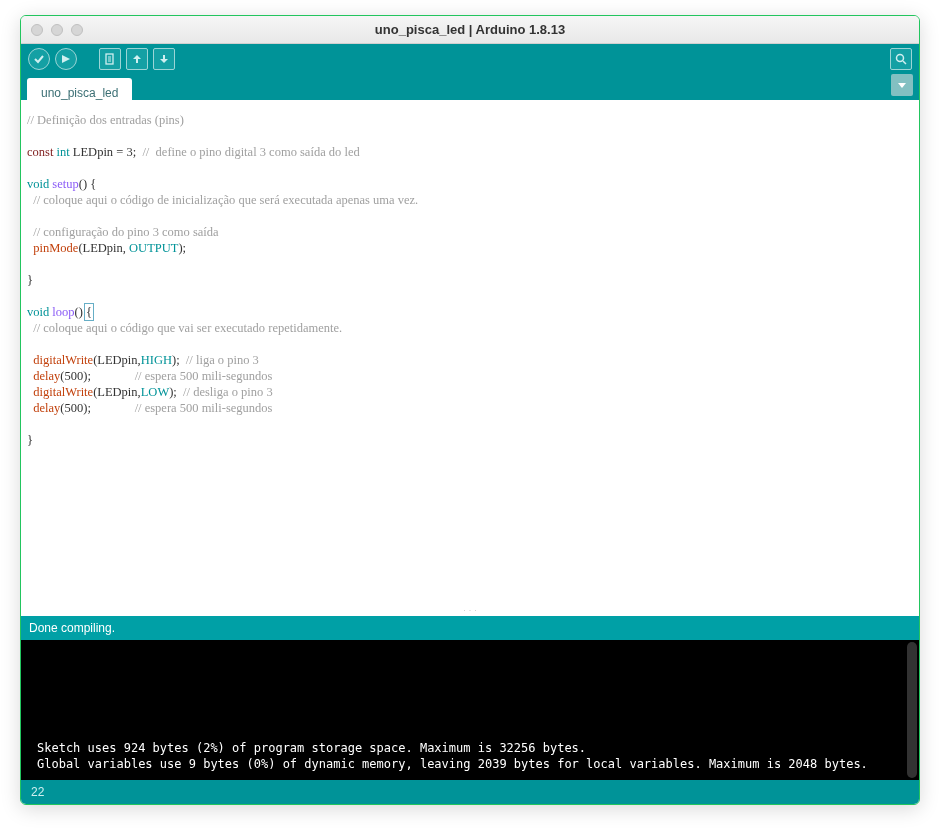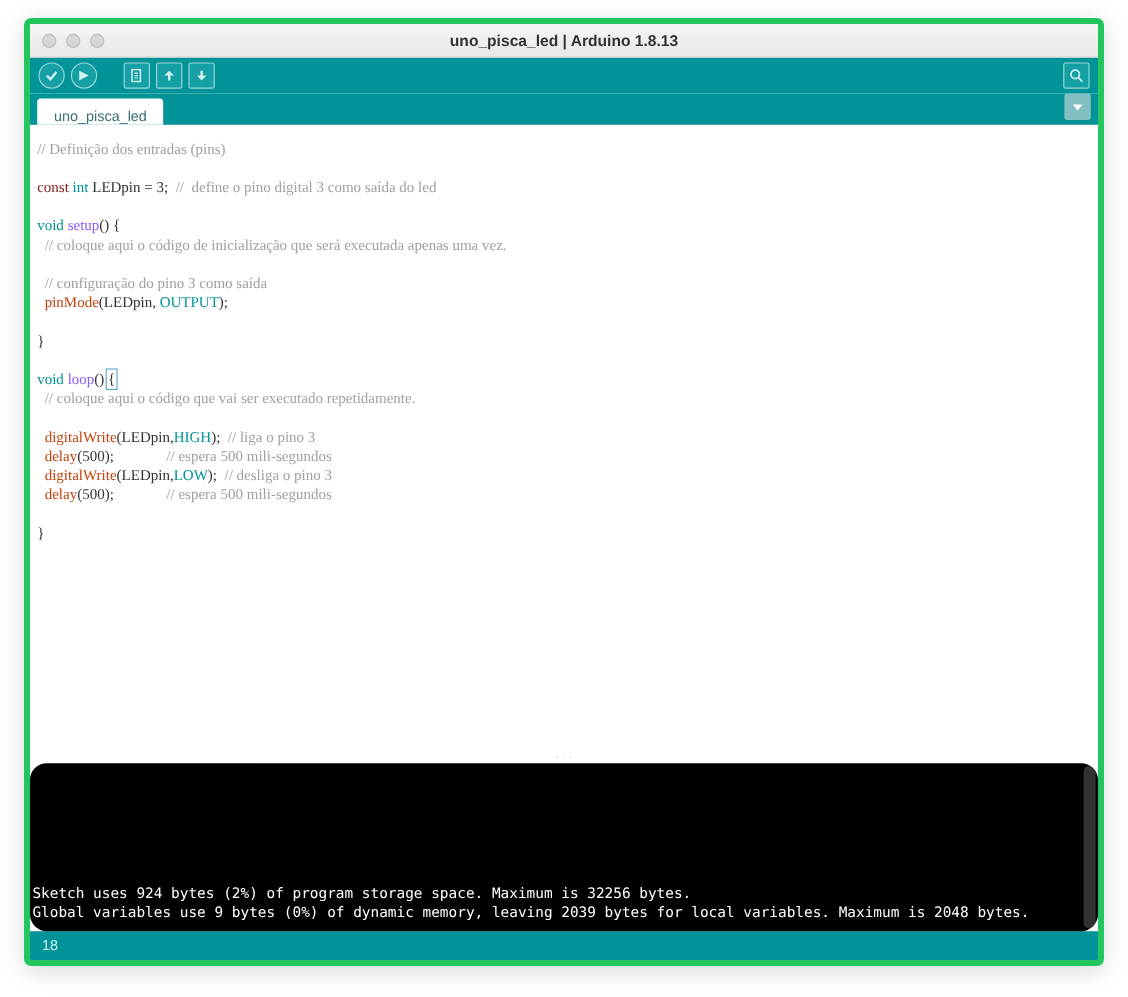--- a/index.html
+++ b/index.html
@@ -7,21 +7,21 @@
       font-family: -apple-system, BlinkMacSystemFont, "Segoe UI", sans-serif;
       background: #fff;
       width: 940px;
       height: 831px;
       overflow: hidden;
     }
     .window {
       width: 900px;
       height: 790px;
       margin: 15px auto;
-      border: 5px solid #22c55e;
+      border: 1px solid #22c55e;
       border-radius: 6px;
       overflow: hidden;
       box-shadow: 0 4px 20px rgba(0,0,0,0.15);
       display: flex;
       flex-direction: column;
       background: #fff;
     }
     .titlebar {
       height: 28px;
       background: linear-gradient(#f6f6f6, #e8e8e8);
@@ -141,25 +141,24 @@
       align-items: center;
       padding: 0 8px;
     }
     .console {
       background: #000;
       color: #fff;
       font-family: Menlo, Monaco, Consolas, monospace;
       font-size: 12px;
       line-height: 16px;
       height: 140px;
-      padding: 4px 2px;
+      padding: 4px 16px;
       white-space: pre;
       overflow: hidden;
       position: relative;
-      border-radius: 14px;
     }
     .footer {
       height: 24px;
       background: #009398;
       color: #cfeff0;
       font-size: 12px;
       display: flex;
       align-items: center;
       padding: 0 10px;
     }
@@ -247,29 +246,32 @@
       <svg width="10" height="10" viewBox="0 0 10 10">
           <polygon points="1,3 9,3 5,8" fill="#fff"></polygon>
         </svg>
     </div>
   </div>
 
   <div class="editor" id="editor"><div><span class="c-comment">// Definição dos entradas (pins)</span></div><div>&nbsp;</div><div><span class="c-keyword">const</span> <span class="c-type">int</span> LEDpin = 3;  <span class="c-comment">//  define o pino digital 3 como saída do led</span></div><div>&nbsp;</div><div><span class="c-type">void</span> <span class="c-ufunc">setup</span>() {</div><div>  <span class="c-comment">// coloque aqui o código de inicialização que será executada apenas uma vez.</span></div><div>&nbsp;</div><div>  <span class="c-comment">// configuração do pino 3 como saída</span></div><div>  <span class="c-func">pinMode</span>(LEDpin, <span class="c-const">OUTPUT</span>);</div><div>&nbsp;</div><div>}</div><div>&nbsp;</div><div><span class="c-type">void</span> <span class="c-ufunc">loop</span>() <span class="cursor-box">{</span></div><div>  <span class="c-comment">// coloque aqui o código que vai ser executado repetidamente.</span></div><div>&nbsp;</div><div>  <span class="c-func">digitalWrite</span>(LEDpin,<span class="c-const">HIGH</span>);  <span class="c-comment">// liga o pino 3</span></div><div>  <span class="c-func">delay</span>(500);              <span class="c-comment">// espera 500 mili-segundos</span></div><div>  <span class="c-func">digitalWrite</span>(LEDpin,<span class="c-const">LOW</span>);  <span class="c-comment">// desliga o pino 3</span></div><div>  <span class="c-func">delay</span>(500);              <span class="c-comment">// espera 500 mili-segundos</span></div><div>&nbsp;</div><div>}</div></div>
 
   <div class="resize-dots">· · ·</div>
 
+  <div class="status-bar">
+    <span>Done compiling.</span>
+  </div>
 
   <div class="console" id="console"><div>
 
 
 
 
 
 Sketch uses 924 bytes (2%) of program storage space. Maximum is 32256 bytes.
 Global variables use 9 bytes (0%) of dynamic memory, leaving 2039 bytes for local variables. Maximum is 2048 bytes.</div>
     <div class="scrollbar-v"></div>
   </div>
 
   <div class="footer">
-    <span>18</span>
+    <span>22</span>
   </div>
 
 </div>
 
 </body></html>

